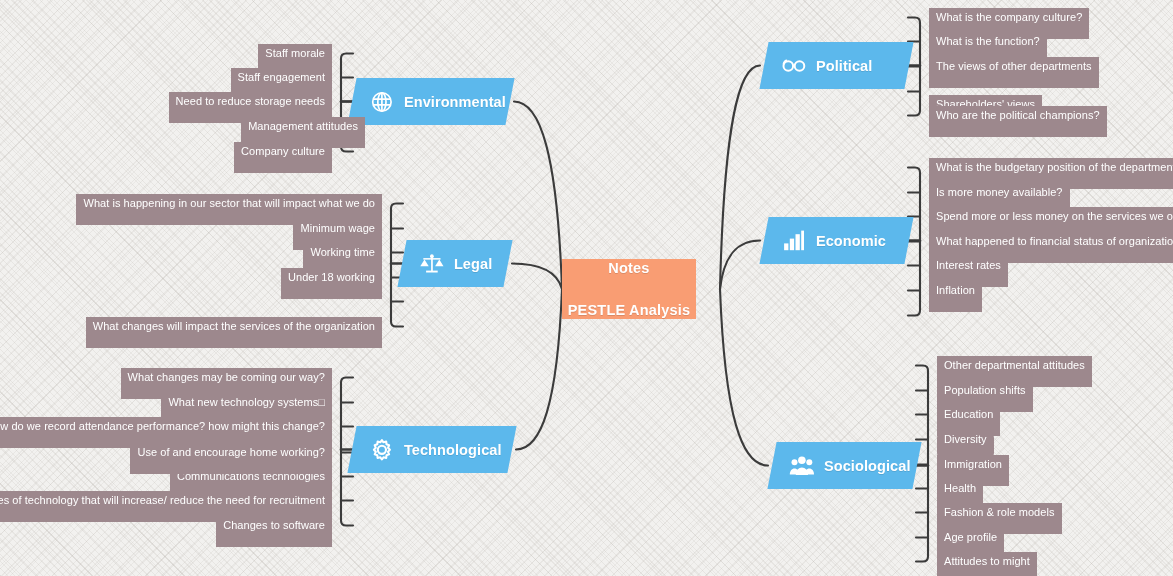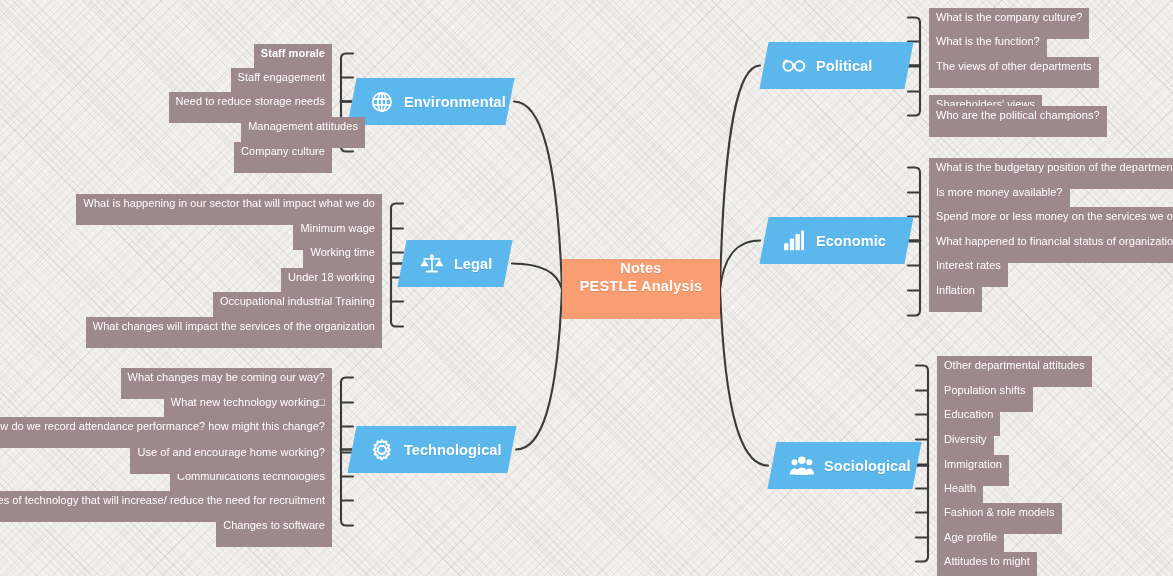--- a/index.html
+++ b/index.html
@@ -20,24 +20,24 @@
       repeating-linear-gradient(-45deg, rgba(150,143,135,.09) 0 1px, rgba(0,0,0,0) 1px 11px);
     pointer-events:none;
     z-index:0;
   }
   #canvas{position:absolute;inset:0;z-index:2;}
   #wires{position:absolute;inset:0;z-index:1;pointer-events:none;}
 
   
   .center-node{
     position:absolute;
-    left:562px;top:259px;width:158px;height:60px;
+    left:562px;top:259px;width:134px;height:60px;
     background:#f99d73;
     display:flex;flex-direction:column;
-    align-items:center;justify-content:flex-start;
+    align-items:center;justify-content:space-between;
     color:#ffffff;font-weight:bold;font-size:14.5px;line-height:18px;
     letter-spacing:.2px;
     text-shadow:0 1px 0 rgba(0,0,0,.12);
   }
 
   
   .branch{
     position:absolute;
     height:47px;
     background:#5cb8ec;
@@ -153,21 +153,21 @@
             <g fill="none" stroke="#fff" stroke-width="1.7">
               <circle cx="13" cy="13" r="9.2"></circle>
               <ellipse cx="13" cy="13" rx="4.1" ry="9.2"></ellipse>
               <path d="M4.1 10.1h17.8M4.1 15.9h17.8M13 3.8v18.4"></path>
             </g>
           </svg>
         </span>
         <span class="branch-label">Environmental</span>
       </div>
     </div>
-    <div class="leaf left" style="top: 44px; right: 841px; font-weight: bold;">Staff morale</div>
+    <div class="leaf left" style="top: 44px; right: 841px;">Staff morale</div>
     <div class="leaf left" style="top: 68px; right: 841px;">Staff engagement</div>
     <div class="leaf left" style="top: 92px; right: 841px;">Need to reduce storage needs</div>
     <div class="leaf left" style="top: 117px; right: 808px;">Management attitudes</div>
     <div class="leaf left" style="top: 142px; right: 841px;">Company culture</div>
     <div class="branch" style="left: 402px; top: 240px; width: 106px;">
       <div class="branch-inner">
         <span class="branch-icon">
           <svg viewBox="0 0 26 26">
             <g fill="#fff">
               <rect x="12.2" y="4.4" width="1.7" height="15.6"></rect>
@@ -179,37 +179,36 @@
             </g>
           </svg>
         </span>
         <span class="branch-label">Legal</span>
       </div>
     </div>
     <div class="leaf left" style="top: 194px; right: 791px;">What is happening in our sector that will impact what we do</div>
     <div class="leaf left" style="top: 219px; right: 791px;">Minimum wage</div>
     <div class="leaf left" style="top: 243px; right: 791px;">Working time</div>
     <div class="leaf left" style="top: 268px; right: 791px;">Under 18 working</div>
-    <div class="leaf left" style="top: 292px; right: 791px;">Occupational industrial Training</div>
     <div class="leaf left" style="top: 317px; right: 791px;">What changes will impact the services of the organization</div>
     <div class="branch" style="left: 352px; top: 426px; width: 160px;">
       <div class="branch-inner">
         <span class="branch-icon">
           <svg viewBox="0 0 26 26">
             <g fill="none" stroke="#fff" stroke-width="2.1">
               <path d="M13 3.1 14.6 5.3 17.3 4.6 17.6 7.3 20.2 8.3 19.1 10.8 21 12.8 19.1 14.8 20.2 17.3 17.6 18.3 17.3 21 14.6 20.3 13 22.5 11.4 20.3 8.7 21 8.4 18.3 5.8 17.3 6.9 14.8 5 12.8 6.9 10.8 5.8 8.3 8.4 7.3 8.7 4.6 11.4 5.3 Z" stroke-linejoin="round"></path>
               <circle cx="13" cy="12.8" r="4.1"></circle>
             </g>
           </svg>
         </span>
         <span class="branch-label">Technological</span>
       </div>
     </div>
     <div class="leaf left" style="top: 368px; right: 841px;">What changes may be coming our way?</div>
-    <div class="leaf left" style="top: 393px; right: 841px;">What new technology working□</div>
+    <div class="leaf left" style="top: 393px; right: 841px;">What new technology systems□</div>
     <div class="leaf left" style="top: 417px; right: 841px;">How do we record attendance performance? how might this change?</div>
     <div class="leaf left" style="top: 467px; right: 841px;">Communications technologies</div>
     <div class="leaf left" style="top: 443px; right: 841px;">Use of and encourage home working?</div>
     <div class="leaf left" style="top: 491px; right: 841px;">Changes of technology that will increase/ reduce the need for recruitment</div>
     <div class="leaf left" style="top: 516px; right: 841px;">Changes to software</div>
     <div class="branch" style="left: 764px; top: 42px; width: 145px;">
       <div class="branch-inner">
         <span class="branch-icon">
           <svg viewBox="0 0 26 26">
             <g fill="none" stroke="#fff" stroke-width="2">

